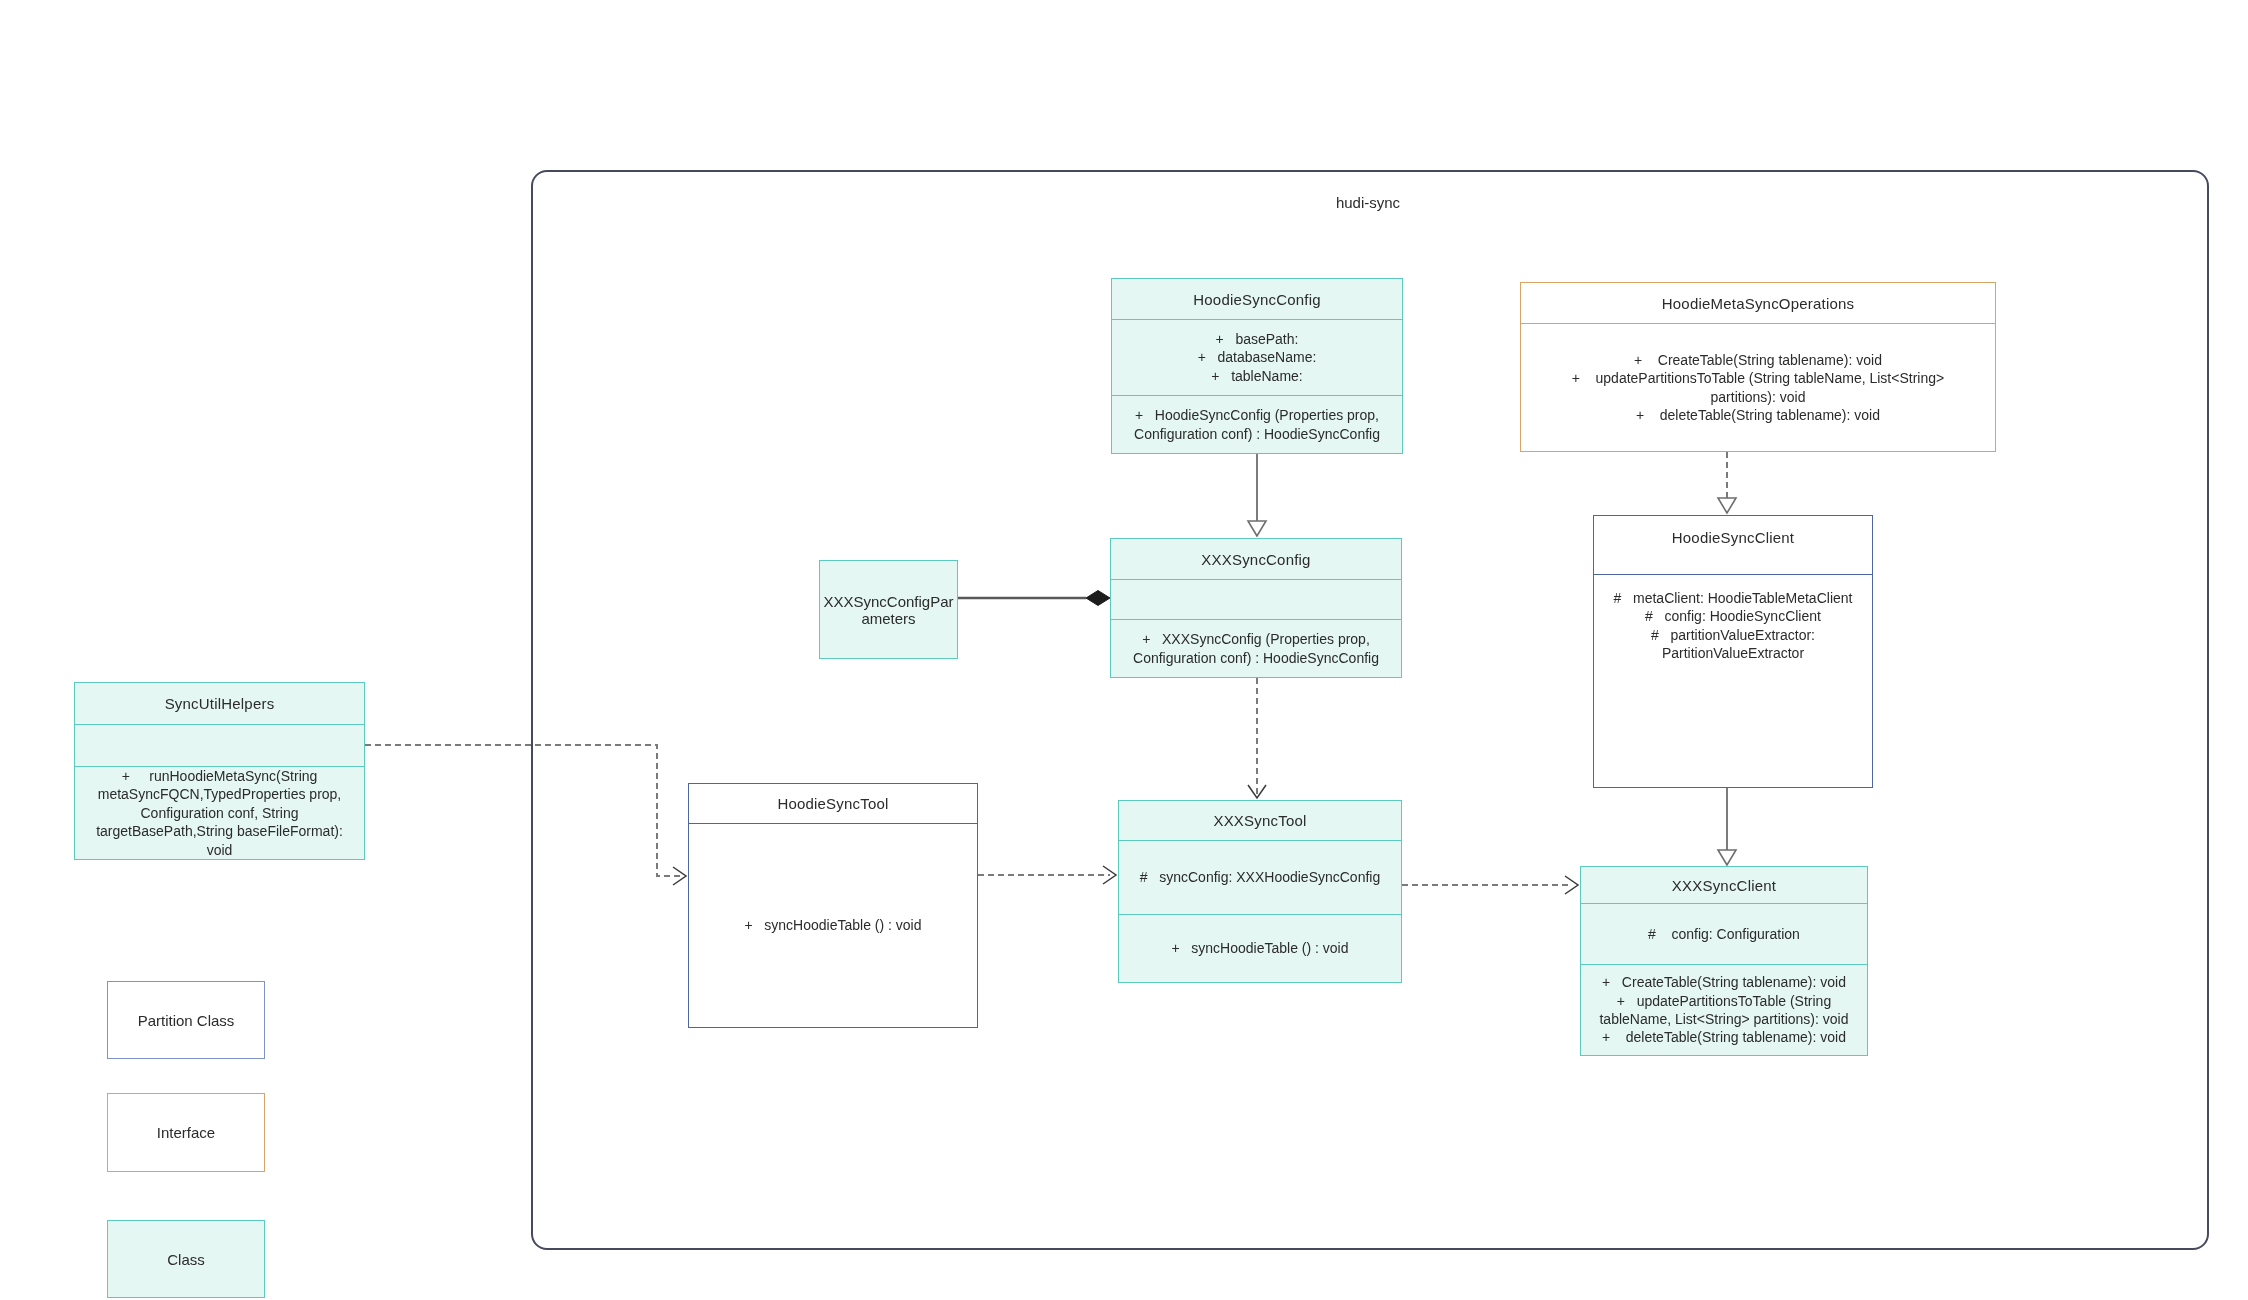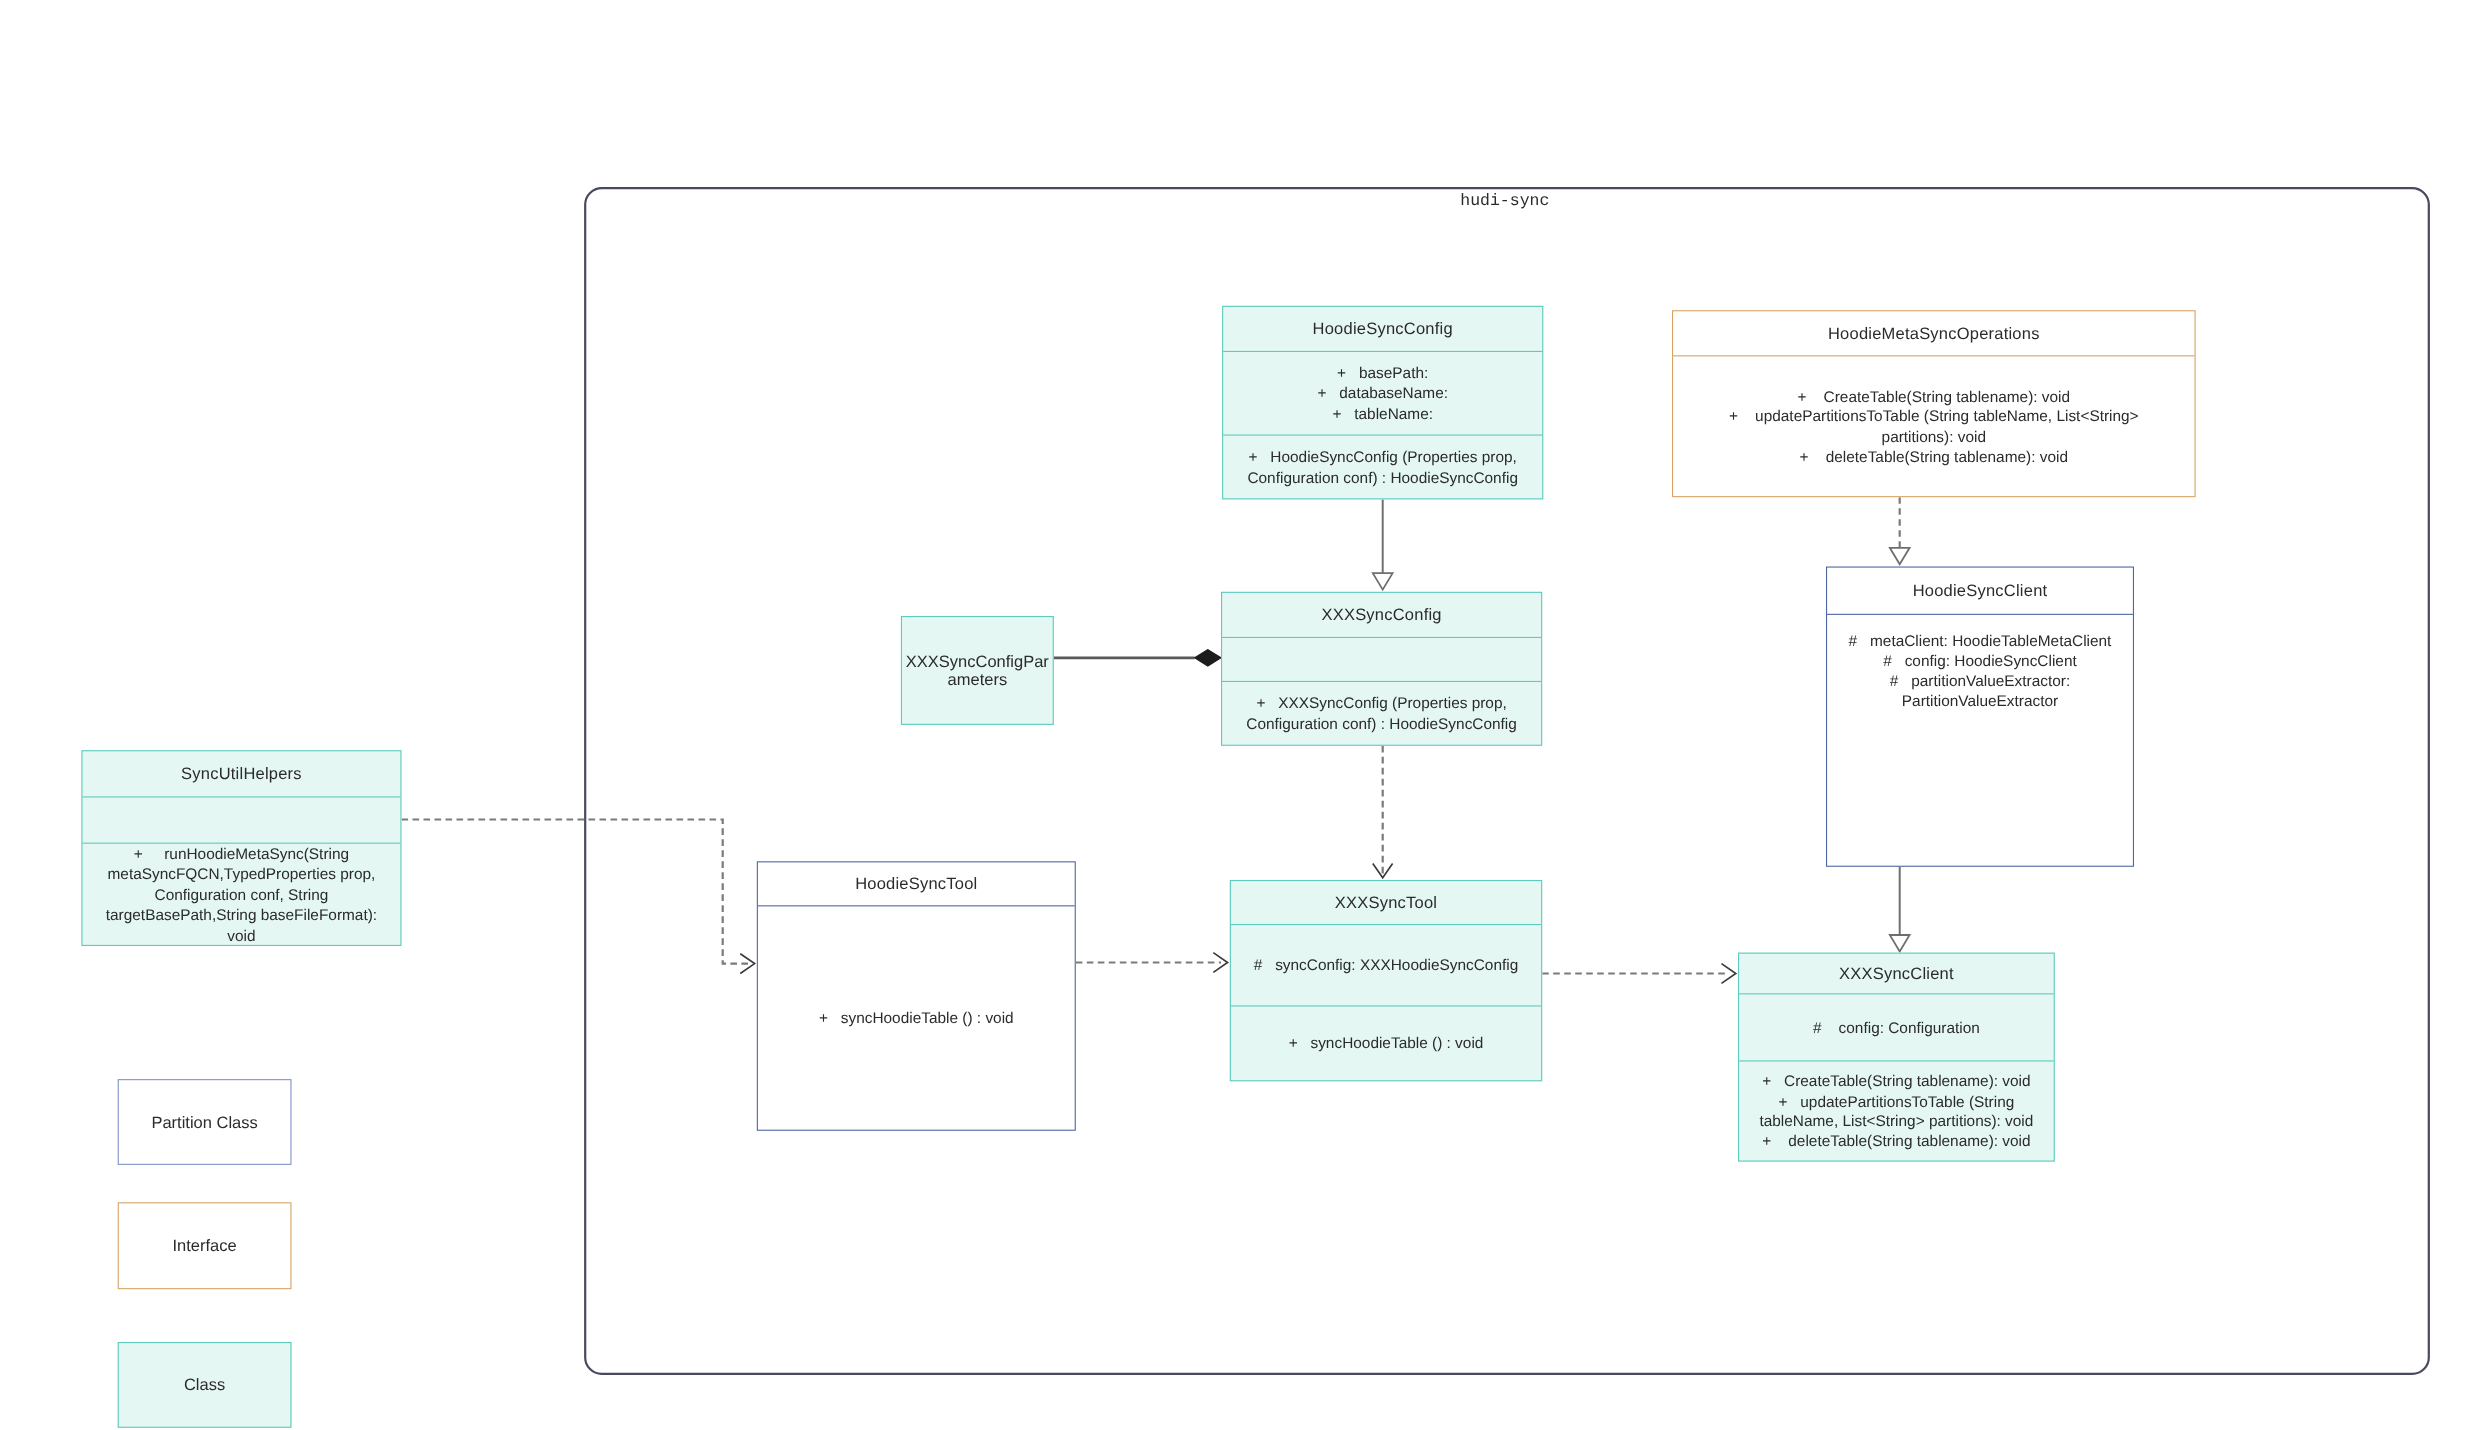--- a/index.html
+++ b/index.html
@@ -48,21 +48,21 @@
     flex:1; display:flex; align-items:center; justify-content:center;
     font-size:15px; text-align:center; white-space:pre-wrap; padding:0;
   }
 </style>
 </head>
 <body>
 
 <div id="canvas">
 
   <div class="group-frame" style="left:531px; top:170px; width:1674px; height:1076px;"></div>
-  <div class="group-label" style="left:531px; top:174px; width:1674px;font-family:Liberation Mono, monospace;">hudi-sync</div>
+  <div class="group-label" style="left:531px; top:194px; width:1674px;">hudi-sync</div>
 
   <svg id="connectors" viewBox="0 0 2248 1300">
 
     <g>
       <line x1="958" y1="598" x2="1086" y2="598" stroke="#595959" stroke-width="2.5"></line>
       <polygon points="1110,598 1098,590.5 1086,598 1098,605.5" fill="#1c1c1c" stroke="#1c1c1c"></polygon>
     </g>
 
     <g>
       <line x1="1257" y1="454" x2="1257" y2="521" stroke="#6e6e6e" stroke-width="1.8"></line>
@@ -130,21 +130,21 @@
 
   <div class="uml-box teal" style="left:1110px; top:538px; width:292px; height:140px;">
     <div class="uml-title" style="height:40px">XXXSyncConfig</div>
     <div class="uml-section" style="height:40px"></div>
     <div class="uml-section" style="flex:1">
       <div class="uml-line">+   XXXSyncConfig (Properties prop,
 Configuration conf) : HoodieSyncConfig</div>
     </div>
   </div>
 
-  <div class="uml-box abstract" style="left:1660px; top:515px; width:280px; height:273px;">
+  <div class="uml-box abstract" style="left:1593px; top:515px; width:280px; height:273px;gap:16px;">
     <div class="uml-title" style="height:42px">HoodieSyncClient</div>
     <div class="uml-section" style="height:102px">
       <div class="uml-line">#   metaClient: HoodieTableMetaClient</div>
       <div class="uml-line">#   config: HoodieSyncClient</div>
       <div class="uml-line">#   partitionValueExtractor:
 PartitionValueExtractor</div>
     </div>
   </div>
 
   <div class="uml-box teal" style="left:74px; top:682px; width:291px; height:178px;">

